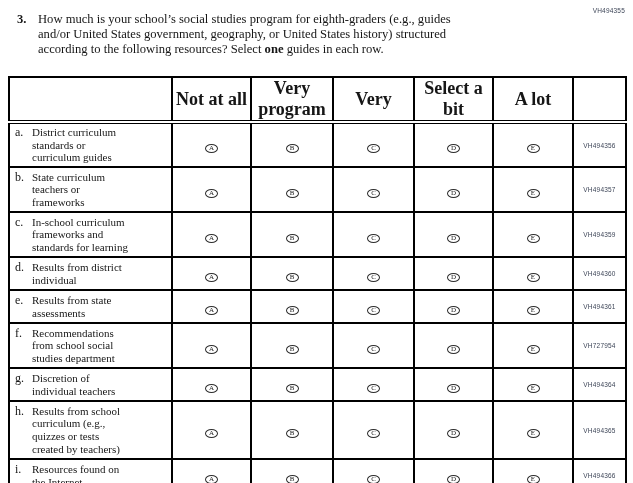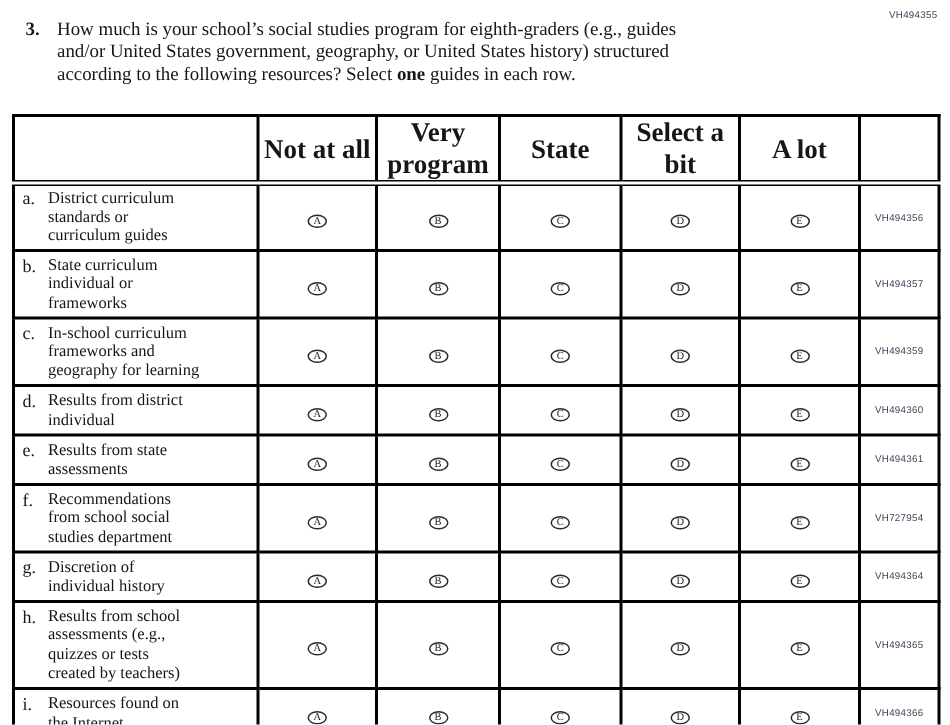--- a/index.html
+++ b/index.html
@@ -90,21 +90,21 @@
     <col style="width:81px">
     <col style="width:79px">
     <col style="width:80px">
     <col style="width:53px">
   </colgroup>
   <thead>
     <tr>
       <th></th>
       <th>Not at all</th>
       <th>Very program</th>
-      <th>State</th>
+      <th>Very</th>
       <th>Select a bit</th>
       <th>A lot</th>
       <th></th>
     </tr>
   </thead>
   <tbody>
       <tr style="height: 45px;">
     <td class="label-cell">
       <div class="row-flex">
         <span class="row-letter">a.</span>
@@ -128,21 +128,21 @@
     <td class="oval-cell"><span class="oval">
             <span class="oval-letter">E</span>
           </span></td>
     <td class="code-cell">VH494356</td>
   </tr>
       <tr style="height: 45px;">
     <td class="label-cell">
       <div class="row-flex">
         <span class="row-letter">b.</span>
         <span class="row-text">State curriculum
-individual or
+teachers or
 frameworks</span>
       </div>
     </td>
     <td class="oval-cell"><span class="oval">
             <span class="oval-letter">A</span>
           </span></td>
     <td class="oval-cell"><span class="oval">
             <span class="oval-letter">B</span>
           </span></td>
     <td class="oval-cell"><span class="oval">
@@ -155,21 +155,21 @@
             <span class="oval-letter">E</span>
           </span></td>
     <td class="code-cell">VH494357</td>
   </tr>
       <tr style="height: 45px;">
     <td class="label-cell">
       <div class="row-flex">
         <span class="row-letter">c.</span>
         <span class="row-text">In-school curriculum
 frameworks and
-geography for learning</span>
+standards for learning</span>
       </div>
     </td>
     <td class="oval-cell"><span class="oval">
             <span class="oval-letter">A</span>
           </span></td>
     <td class="oval-cell"><span class="oval">
             <span class="oval-letter">B</span>
           </span></td>
     <td class="oval-cell"><span class="oval">
             <span class="oval-letter">C</span>
@@ -256,21 +256,21 @@
     <td class="oval-cell"><span class="oval">
             <span class="oval-letter">E</span>
           </span></td>
     <td class="code-cell">VH727954</td>
   </tr>
       <tr style="height: 33px;">
     <td class="label-cell">
       <div class="row-flex">
         <span class="row-letter">g.</span>
         <span class="row-text">Discretion of
-individual history</span>
+individual teachers</span>
       </div>
     </td>
     <td class="oval-cell"><span class="oval">
             <span class="oval-letter">A</span>
           </span></td>
     <td class="oval-cell"><span class="oval">
             <span class="oval-letter">B</span>
           </span></td>
     <td class="oval-cell"><span class="oval">
             <span class="oval-letter">C</span>
@@ -281,21 +281,21 @@
     <td class="oval-cell"><span class="oval">
             <span class="oval-letter">E</span>
           </span></td>
     <td class="code-cell">VH494364</td>
   </tr>
       <tr style="height: 58px;">
     <td class="label-cell">
       <div class="row-flex">
         <span class="row-letter">h.</span>
         <span class="row-text">Results from school
-assessments (e.g.,
+curriculum (e.g.,
 quizzes or tests
 created by teachers)</span>
       </div>
     </td>
     <td class="oval-cell"><span class="oval">
             <span class="oval-letter">A</span>
           </span></td>
     <td class="oval-cell"><span class="oval">
             <span class="oval-letter">B</span>
           </span></td>

